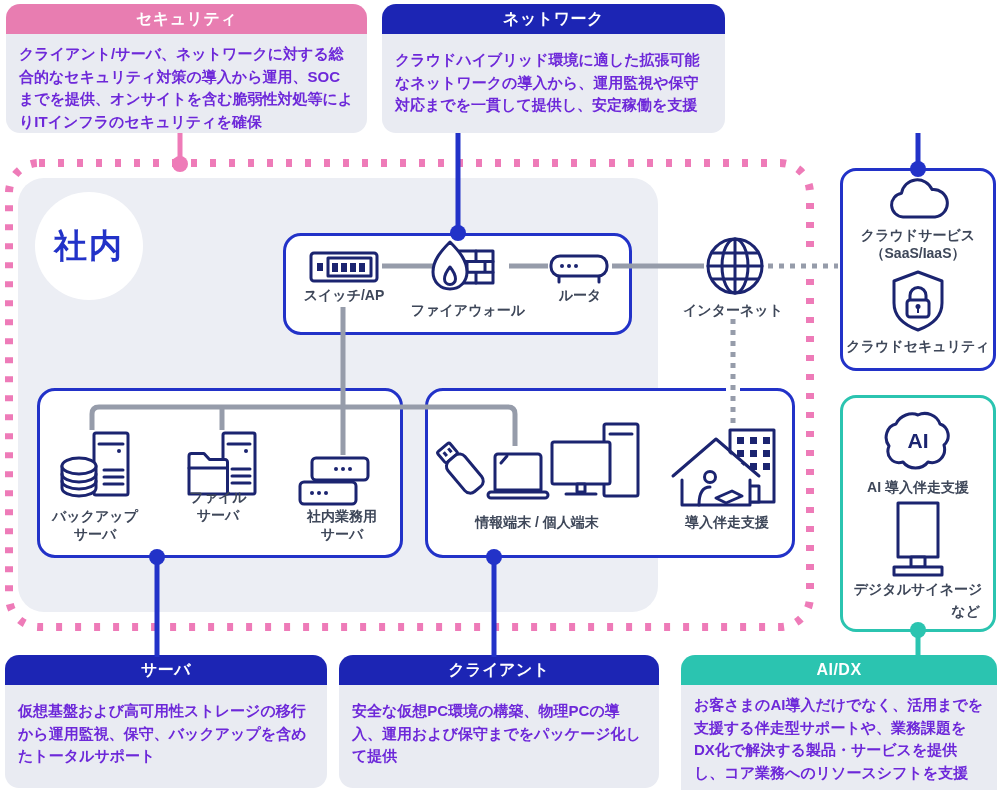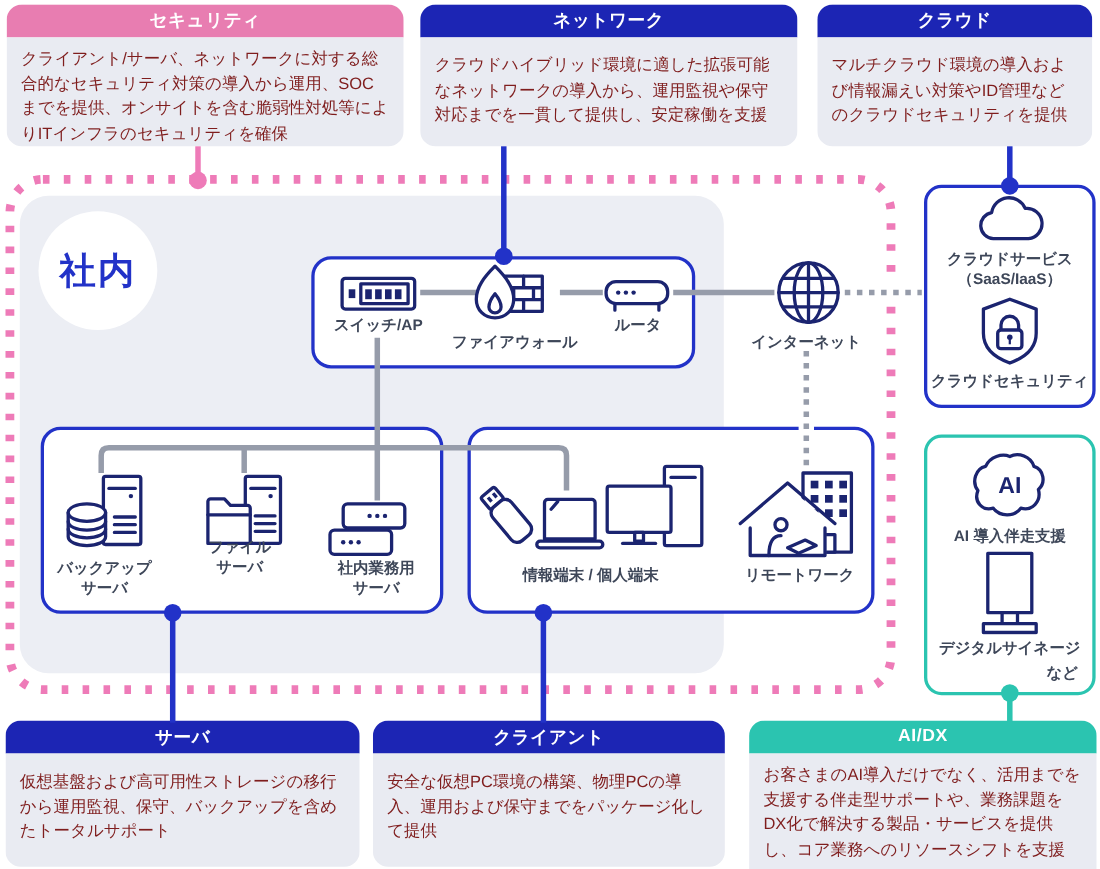--- a/index.html
+++ b/index.html
@@ -7,21 +7,21 @@
     position:relative;width:1000px;height:790px;background:#ffffff;
     font-family:"Liberation Sans","DejaVu Sans",sans-serif;overflow:hidden;
   }
   
   .card{position:absolute;border-radius:14px;overflow:hidden;}
   .card-header{height:30px;display:flex;align-items:center;justify-content:center;
     color:#fff;font-weight:700;font-size:16px;letter-spacing:.5px;}
   .hdr-pink{background:#E87DB1;}
   .hdr-blue{background:#1C25B4;}
   .hdr-teal{background:#2BC4B0;}
-  .card-body{background:#E9EBF2;color:#7f1d1d;font-weight:400;font-size:15px;
+  .card-body{background:#E9EBF2;color:#6d28d9;font-weight:700;font-size:15px;
     line-height:1.5;padding:9px 13px;height:100%;box-sizing:border-box;}
   .pad-more{padding-top:15px;}
   
   .zone{position:absolute;left:18px;top:178px;width:640px;height:434px;
     background:#ECEEF4;border-radius:26px;z-index:1;}
   .zone-circle{position:absolute;left:35px;top:192px;width:108px;height:108px;border-radius:50%;
     background:#fff;display:flex;align-items:center;justify-content:center;
     color:#2232C8;font-size:33px;font-weight:700;z-index:2;letter-spacing:2px;}
   .wbox{position:absolute;background:#fff;border:3px solid #2232C8;border-radius:18px;
     box-sizing:border-box;z-index:2;}
@@ -47,24 +47,20 @@
 <div class="canvas">
 
   <div class="card" style="left:6px;top:4px;width:361px;height:129px;">
     <div class="card-header hdr-pink">セキュリティ</div>
     <div class="card-body">クライアント/サーバ、ネットワークに対する総合的なセキュリティ対策の導入から運用、SOCまでを提供、オンサイトを含む脆弱性対処等によりITインフラのセキュリティを確保</div>
   </div>
   <div class="card" style="left:382px;top:4px;width:343px;height:129px;">
     <div class="card-header hdr-blue">ネットワーク</div>
     <div class="card-body pad-more">クラウドハイブリッド環境に適した拡張可能なネットワークの導入から、運用監視や保守対応までを一貫して提供し、安定稼働を支援</div>
   </div>
-  <div class="card" style="left:743px;top:4px;width:250px;height:129px;">
-    <div class="card-header hdr-blue">クラウド</div>
-    <div class="card-body pad-more">マルチクラウド環境の導入および情報漏えい対策やID管理などのクラウドセキュリティを提供</div>
-  </div>
 
   <div class="card" style="left:5px;top:655px;width:322px;height:133px;">
     <div class="card-header hdr-blue">サーバ</div>
     <div class="card-body pad-more">仮想基盤および高可用性ストレージの移行から運用監視、保守、バックアップを含めたトータルサポート</div>
   </div>
   <div class="card" style="left:339px;top:655px;width:320px;height:133px;">
     <div class="card-header hdr-blue">クライアント</div>
     <div class="card-body pad-more">安全な仮想PC環境の構築、物理PCの導入、運用および保守までをパッケージ化して提供</div>
   </div>
   <div class="card" style="left:681px;top:655px;width:316px;height:160px;">
@@ -253,21 +249,21 @@
   <div class="dlabel" style="left:393px;top:301px;width:150px;">ファイアウォール</div>
   <div class="dlabel" style="left:530px;top:286px;width:100px;">ルータ</div>
   <div class="dlabel" style="left:663px;top:301px;width:140px;">インターネット</div>
   <div class="dlabel" style="left:40px;top:507px;width:110px;">バックアップ
 サーバ</div>
   <div class="dlabel" style="left:163px;top:488px;width:110px;">ファイル
 サーバ</div>
   <div class="dlabel" style="left:282px;top:507px;width:120px;">社内業務用
 サーバ</div>
   <div class="dlabel" style="left:437px;top:513px;width:200px;">情報端末 / 個人端末</div>
-  <div class="dlabel" style="left:657px;top:513px;width:140px;">リモートワーク</div>
+  <div class="dlabel" style="left:657px;top:513px;width:140px;">導入伴走支援</div>
   <div class="dlabel" style="left:843px;top:226px;width:150px;">クラウドサービス
 （SaaS/IaaS）</div>
   <div class="dlabel" style="left:840px;top:337px;width:156px;">クラウドセキュリティ</div>
   <div class="dlabel" style="left:843px;top:478px;width:150px;">AI 導入伴走支援</div>
   <div class="dlabel" style="left:840px;top:580px;width:156px;">デジタルサイネージ</div>
   <div class="dlabel" style="left:900px;top:602px;width:80px;text-align:right;">など</div>
 
 </div>
 
 </body></html>

